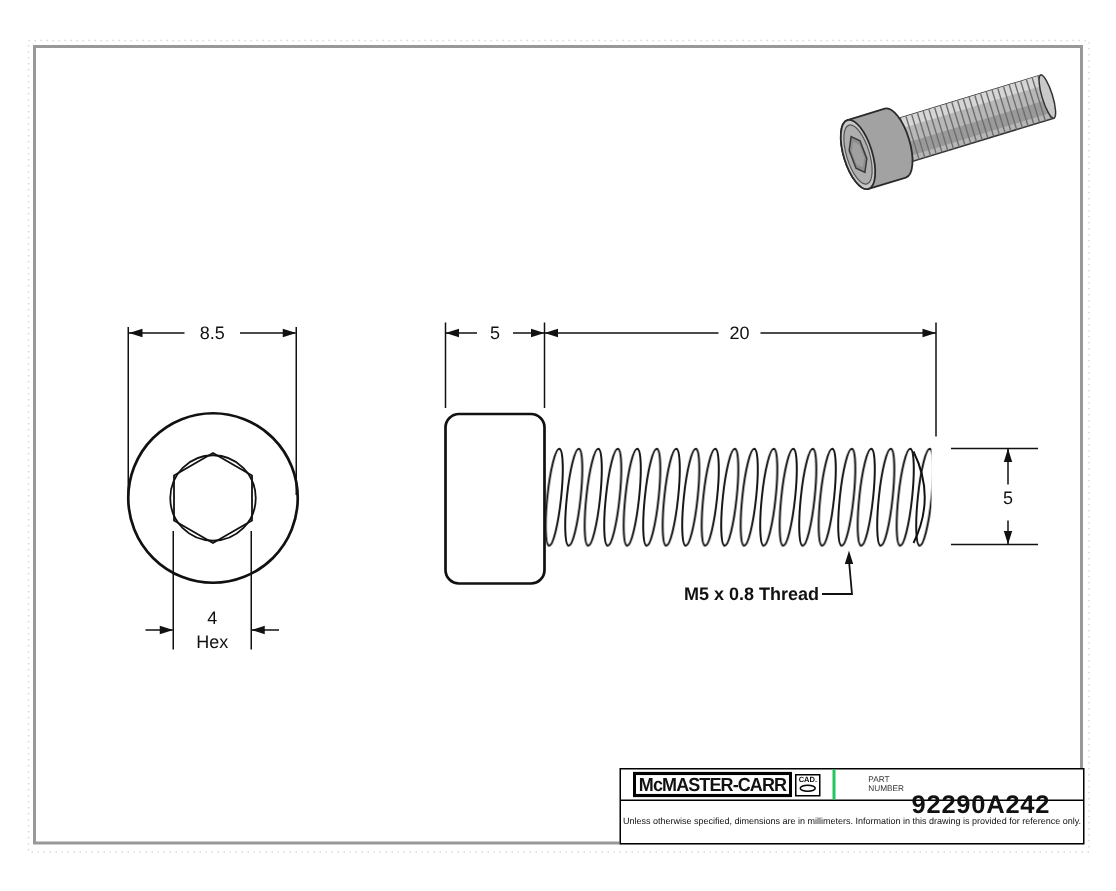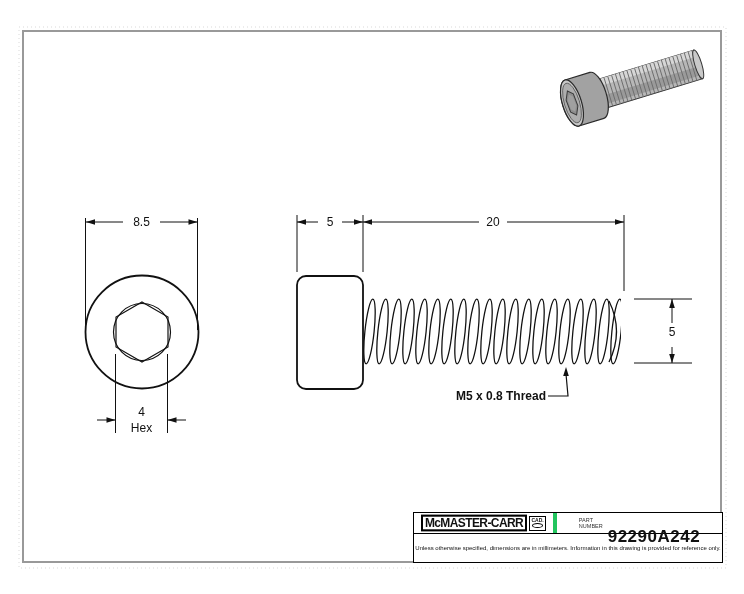--- a/index.html
+++ b/index.html
@@ -10,21 +10,21 @@
   .dimtxt{font-size:12px;}
   .calltxt{font-size:12px;font-weight:bold;}
 
   
   .tb{position:absolute;left:413px;top:512px;width:310px;height:51px;box-sizing:border-box;
       border:1.5px solid #000;background:#fff;display:flex;flex-direction:column;}
   .tb *{box-sizing:border-box;}
   .tb-row1{height:21px;display:flex;border-bottom:1px solid #000;}
   .tb-row2{height:19px;display:flex;border-bottom:1px solid #000;}
   .tb-row3{flex:1;display:flex;align-items:center;justify-content:center;overflow:hidden;}
-  .tb-left{width:143px;border-right:4px solid #22c55e;display:flex;justify-content:center;}
+  .tb-left{width:143px;border-right:2px solid #22c55e;display:flex;justify-content:center;}
   .tb-right{flex:1;display:flex;align-items:center;justify-content:center;}
   .logo-wrap{display:flex;align-items:center;gap:2px;}
   .logo-box{border:2px solid #000;padding:0 2px;font-weight:bold;font-size:12px;line-height:12px;
             letter-spacing:-0.6px;transform:scaleY(1.05);white-space:nowrap;}
   .cad{border:1px solid #000;width:17px;height:15px;display:flex;flex-direction:column;
        align-items:center;justify-content:center;}
   .cad-label{font-size:5px;line-height:5px;font-weight:bold;}
   .cad-oval{width:11px;height:5px;border:1px solid #000;border-radius:50%;}
   .part-cell{display:flex;align-items:center;gap:5px;}
   .part-label{font-size:5.5px;line-height:6px;color:#333;text-align:left;}

